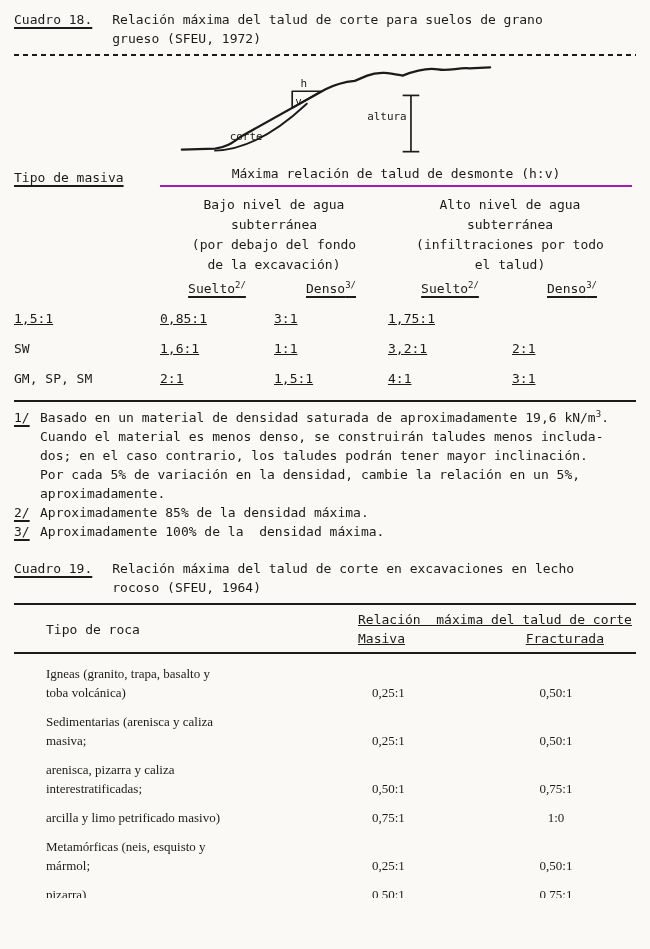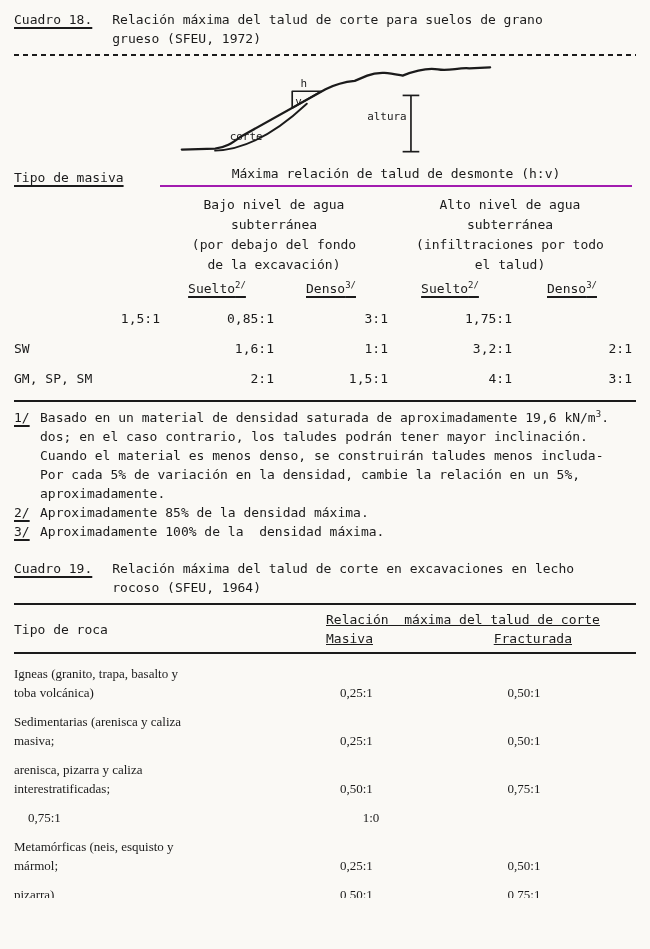--- a/index.html
+++ b/index.html
@@ -28,32 +28,32 @@
   .g18{display:grid;grid-template-columns:146px 114px 114px 124px 120px;}
   .hdr1{align-items:end;}
   .mainhdr{grid-column:2/6;text-align:center;border-bottom:2px solid #a21caf;padding-bottom:2px;}
   .grp{text-align:center;line-height:20px;padding-top:8px;white-space:pre-line;}
   .grp.lw{grid-column:2/4;}
   .grp.hw{grid-column:4/6;}
   .hdr3{margin-top:4px;}
   .sub{text-align:center;}
   .sub.first{grid-column:2;}
   .drow18{margin-top:11px;}
-  .val{text-align:right;}
+  .val{text-align:left;text-decoration:underline;}
 
   .fnsec{margin-top:12px;border-top:2px solid #1b1b1b;padding-top:6px;}
   .fn{display:flex;align-items:flex-start;}
   .fnm{flex:0 0 26px;}
   .fnt{flex:1;}
   .fnt div{white-space:pre-wrap;}
 
   .c19head{margin-top:18px;margin-bottom:6px;}
 
   
-  .g19{display:grid;grid-template-columns:312px 150px 156px;}
+  .g19{display:grid;grid-template-columns:312px 150px 156px;margin-left:32px;}
   .hdr19{align-items:center;padding:5px 0 4px;}
   .c19hdr{grid-column:2/4;text-decoration:underline;}
   .c19hdr .l1{white-space:pre;}
   .mrow{display:flex;justify-content:space-between;padding-right:60px;}
   .drow19{margin-top:10px;font-family:Liberation Serif, serif;}
   .cM{padding-left:14px;align-self:end;}
   .cF{text-align:center;padding-right:60px;align-self:end;}
   .cNote{grid-column:2/4;padding-left:66px;align-self:end;}
   .botrule{margin-top:8px;}
 </style>
@@ -135,22 +135,22 @@
       <div class="val">4:1</div>
       <div class="val">3:1</div>
     </div>
   </div>
 
   <div class="fnsec">
     <div class="fn">
       <span class="fnm u">1/</span>
       <div class="fnt">
         <div><span>Basado en un material de densidad saturada de aproximadamente 19,6 kN/m</span><sup>3</sup><span>.</span></div>
+        <div>Cuando el material es menos denso, se construirán taludes menos includa-</div>
         <div>dos; en el caso contrario, los taludes podrán tener mayor inclinación.</div>
-        <div>Cuando el material es menos denso, se construirán taludes menos includa-</div>
         <div>Por cada 5% de variación en la densidad, cambie la relación en un 5%,</div>
         <div>aproximadamente.</div>
       </div>
     </div>
     <div class="fn">
       <span class="fnm u">2/</span>
       <div class="fnt">
           <div>Aproximadamente 85% de la densidad máxima.</div>
         </div>
     </div>
@@ -195,20 +195,21 @@
     <div class="cM">0,25:1</div>
     <div class="cF">0,50:1</div>
   </div>
   <div class="g19 drow19">
     <div class="prelines">arenisca, pizarra y caliza
 interestratificadas;</div>
     <div class="cM">0,50:1</div>
     <div class="cF">0,75:1</div>
   </div>
   <div class="g19 drow19">
+    <div class="prelines">arcilla y limo petrificado masivo)</div>
     <div class="cM">0,75:1</div>
     <div class="cF">1:0</div>
   </div>
   <div class="g19 drow19">
     <div class="prelines">Metamórficas (neis, esquisto y
 mármol;</div>
     <div class="cM">0,25:1</div>
     <div class="cF">0,50:1</div>
   </div>
   <div class="g19 drow19">

